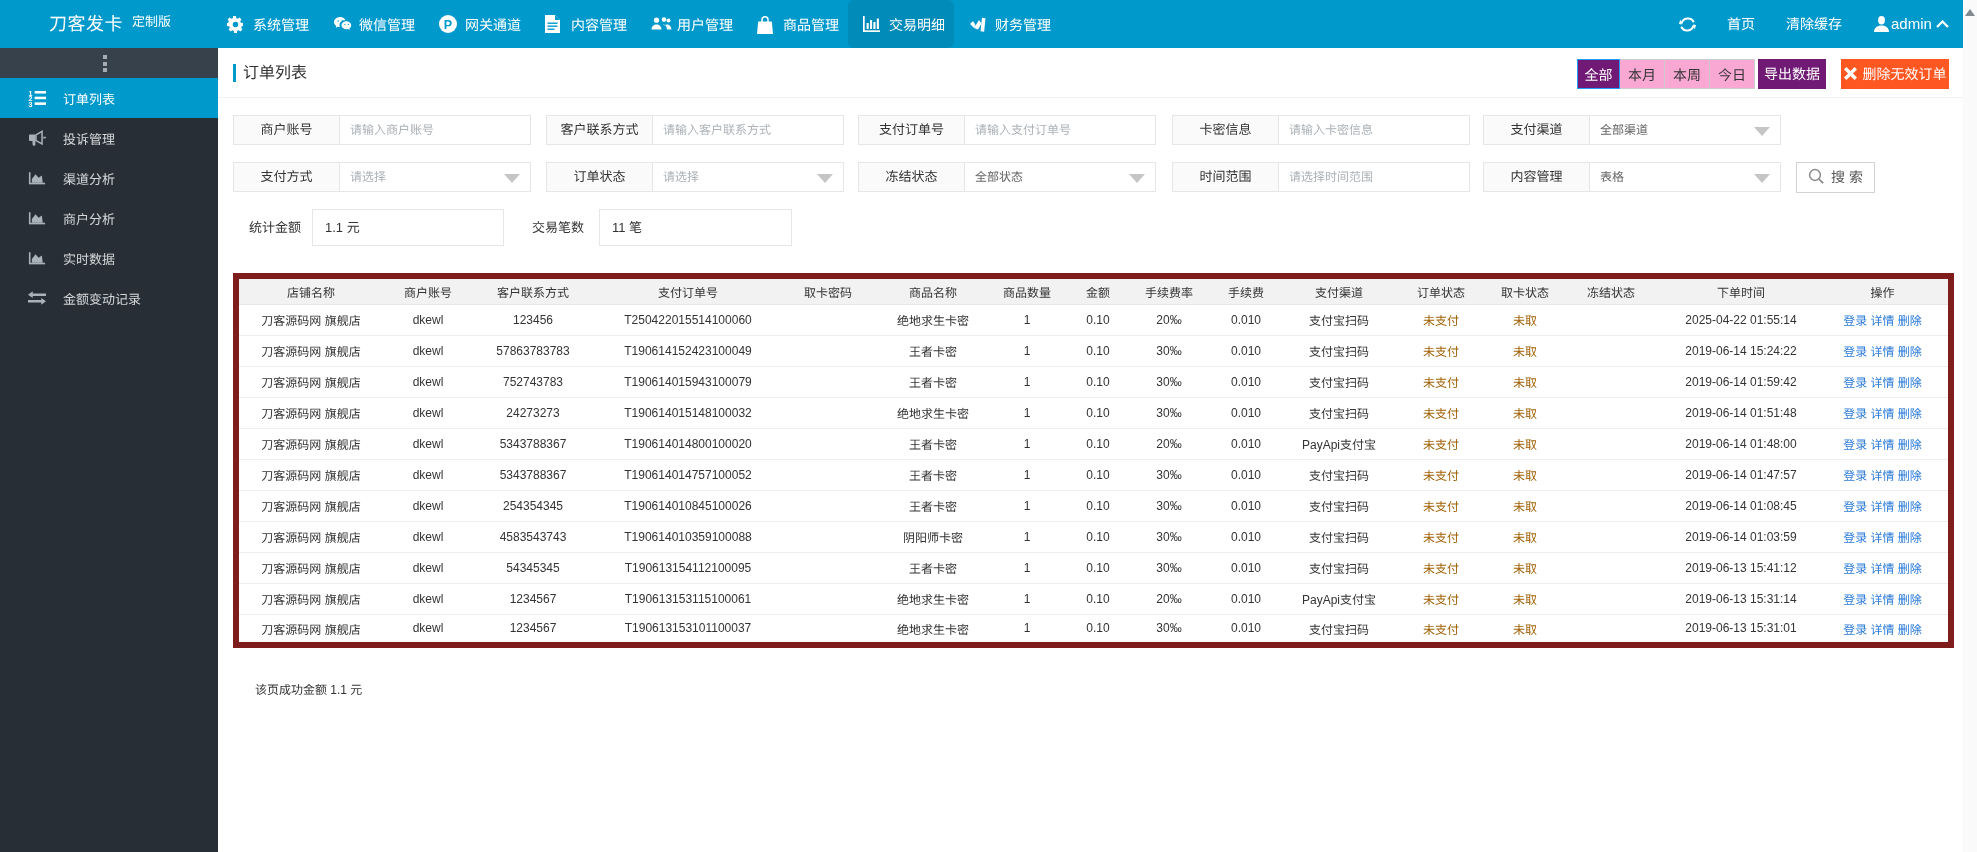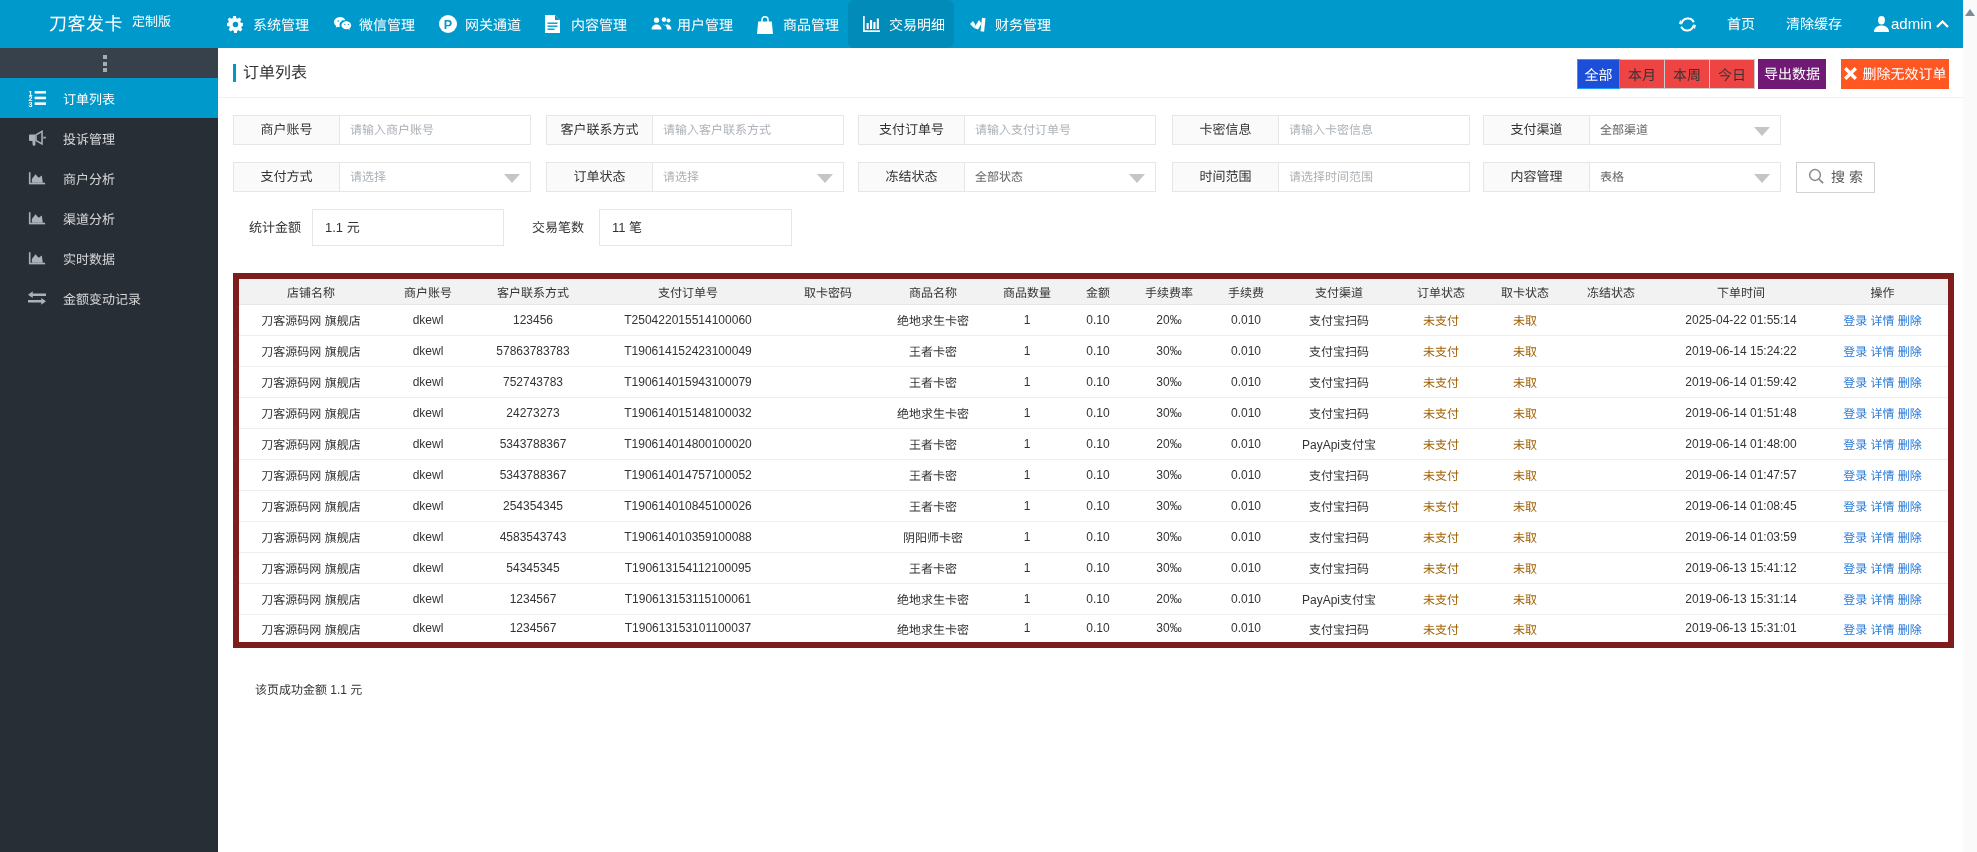--- a/index.html
+++ b/index.html
@@ -32,22 +32,22 @@
 .stx { font-size:13px; margin-left:17px; white-space:nowrap; }
 
 
 .tbar { position:absolute; left:233px; top:64px; width:3px; height:18px; background:#0099cc; }
 .ttext { position:absolute; left:243px; top:64px; font-size:16px; color:#333; line-height:18px; }
 .tline { position:absolute; left:218px; top:97px; width:1745px; height:1px; background:#f2f2f2; }
 
 
 .btn { position:absolute; top:59px; height:30px; line-height:30px; text-align:center;
   font-size:14px; color:#333; }
-.seg { background:#ef4444; border:1px solid #ccc; border-left:none; }
-.seg.first { border-left:1px solid #ccc; background:#1d4ed8; border-color:#1e9fff; color:#fff; }
+.seg { background:#f9a8d4; border:1px solid #ccc; border-left:none; }
+.seg.first { border-left:1px solid #ccc; background:#701a75; border-color:#1e9fff; color:#fff; }
 .btn.green { background:#701a75; color:#fff; }
 .btn.orange { background:#ff5722; color:#fff; }
 .btn.orange svg { vertical-align:-1px; margin-right:6px; }
 
 
 .fgroup { position:absolute; height:30px; display:flex; }
 .flabel { width:107px; height:30px; background:#fafafa; border:1px solid #e6e6e6;
   text-align:center; line-height:28px; font-size:13px; color:#333; }
 .finput { width:191px; height:30px; background:#fff; border:1px solid #e6e6e6; border-left:none;
   line-height:28px; font-size:12px; padding-left:10px; position:relative; white-space:nowrap; }
@@ -254,33 +254,33 @@
     <div class="side-it">
       <span class="sico">
         <svg width="20" height="17" viewBox="0 0 20 17">
           <g fill="#a9b1b9">
             <path d="M1 1.5h1.8V14H1z"></path>
             <path d="M1 13.2h18V15H1z"></path>
             <path d="M4.3 13.2V9L8.3 3.8l3.5 4 3.6-2.5 1 7.9z"></path>
           </g>
         </svg>
       </span>
-      <span class="stx">商户分析</span>
+      <span class="stx">渠道分析</span>
     </div>
     <div class="side-it">
       <span class="sico">
         <svg width="20" height="17" viewBox="0 0 20 17">
           <g fill="#a9b1b9">
             <path d="M1 1.5h1.8V14H1z"></path>
             <path d="M1 13.2h18V15H1z"></path>
             <path d="M4.3 13.2V9L8.3 3.8l3.5 4 3.6-2.5 1 7.9z"></path>
           </g>
         </svg>
       </span>
-      <span class="stx">渠道分析</span>
+      <span class="stx">商户分析</span>
     </div>
     <div class="side-it">
       <span class="sico">
         <svg width="20" height="17" viewBox="0 0 20 17">
           <g fill="#a9b1b9">
             <path d="M1 1.5h1.8V14H1z"></path>
             <path d="M1 13.2h18V15H1z"></path>
             <path d="M4.3 13.2V9L8.3 3.8l3.5 4 3.6-2.5 1 7.9z"></path>
           </g>
         </svg>

